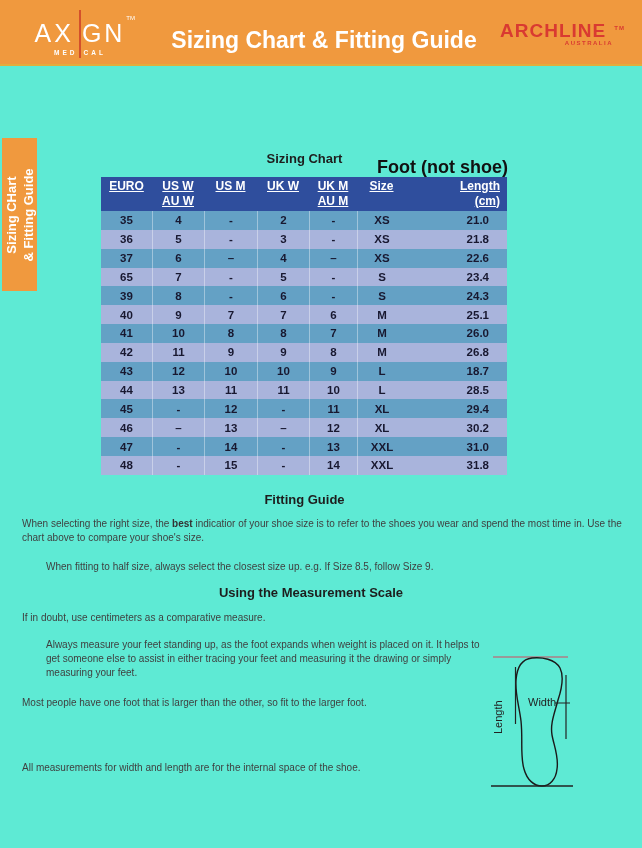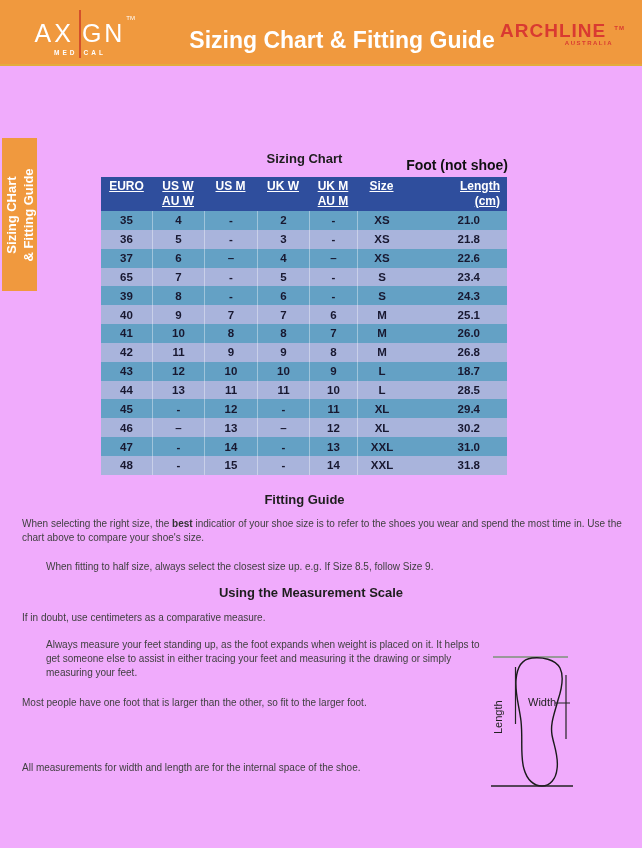--- a/index.html
+++ b/index.html
@@ -1,59 +1,59 @@
 <!DOCTYPE html>
 <html><head>
 <meta charset="utf-8">
 <style>
   * { margin:0; padding:0; box-sizing:border-box; }
   html,body { background:#fff; }
   .page {
-    position:relative; width:642px; height:848px; background:#f0abfc;
+    position:relative; width:642px; height:848px; background:#5eead4;
     font-family:"Liberation Sans", sans-serif; overflow:hidden;
   }
   
   .hdr {
     position:absolute; left:0; top:0; width:642px; height:66px;
     background:#F0993E; border-bottom:2px solid #E4AC3C;
   }
   .axign { position:absolute; left:28px; top:9px; width:104px; text-align:center; color:#fff; }
   .axign-main { display:flex; justify-content:center; gap:8px; font-size:25px; font-weight:400; letter-spacing:3px; line-height:30px; margin-top:9px; }
   .axign-line { position:absolute; left:50%; margin-left:-1px; top:1px; width:2px; height:48px; background:#D4502B; }
   .axign-sub { display:flex; justify-content:center; gap:6px; font-size:6.5px; font-weight:700; letter-spacing:3px; margin-top:1px; }
   .axign-tm { position:absolute; right:-3px; top:6px; font-size:6px; color:#fff; }
   .hdr-title {
     position:absolute; left:50%; top:27px; transform:translateX(-50%);
-    margin-left:21px; white-space:nowrap; color:#fff; font-size:23px; font-weight:700;
+    margin-left:3px; white-space:nowrap; color:#fff; font-size:23px; font-weight:700;
   }
   .archline { position:absolute; right:24px; top:21px; width:118px; color:#D93A31; }
   .arch-main { font-size:19px; font-weight:700; letter-spacing:1px; line-height:20px; position:relative; }
   .arch-tm { position:absolute; right:-7px; top:-3px; font-size:6px; }
   .arch-sub { text-align:right; padding-right:5px; font-size:6px; font-weight:700; letter-spacing:1.5px; margin-top:-1px; }
   
   .side-tab { position:absolute; left:2px; top:138px; width:35px; height:153px; background:#F0993E; }
   .side-tab-inner {
     position:absolute; left:50%; top:50%; width:153px;
     transform:translate(-50%,-50%) rotate(-90deg);
     text-align:center; color:#fff; font-size:13px; font-weight:700; line-height:16.5px; white-space:nowrap;
   }
   
   .tbl-title { position:absolute; left:102px; top:151px; width:405px; text-align:center; font-size:13px; font-weight:700; color:#1d1d1d; }
-  .tbl-note  { position:absolute; right:134px; top:157px; font-size:14px; font-weight:700; color:#111; white-space:nowrap; }
+  .tbl-note  { position:absolute; right:134px; top:157px; font-size:18px; font-weight:700; color:#111; white-space:nowrap; }
   .tbl { position:absolute; left:101px; top:177px; width:406px; }
   .grid7 { display:grid; grid-template-columns:51px 52px 53px 52px 48px 49px 101px; }
   .t-head { background:#2F4E9D; height:34px; }
   .h-cell { text-align:center; color:#fff; font-size:12px; font-weight:700; line-height:14.5px; padding-top:2px;text-decoration:underline; }
   .h-cell.c6 { text-align:right; padding-right:7px; }
   .t-row { height:18.857px; align-items:center; }
   .t-row:nth-child(odd)  { background:#64A1C5; }
   .t-row:nth-child(even) { background:#A9B4DC; }
   .t-cell { text-align:center; font-size:11.5px; font-weight:700; color:#181830; height:100%; display:flex; align-items:center; justify-content:center; }
   .t-row .t-cell:nth-child(n+2) { border-left:1px solid rgba(255,255,255,.38); }
-  .t-row .t-cell:nth-child(7) { border-left:none; justify-content:flex-end; padding-right:27px; }
+  .t-row .t-cell:nth-child(7) { border-left:none; justify-content:flex-end; padding-right:18px; }
   
   .h2 { position:absolute; left:0; width:622px; text-align:center; font-size:13px; font-weight:700; color:#1d1d1d; }
   .h2.fg { left:102px; width:405px; top:492px; }
   .h2.ms { top:585px; }
   .para { position:absolute; left:22px; font-size:10px; line-height:14px; color:#3f3f3f; }
   .p1 { top:517px; width:606px; }
   .p2 { top:560px; width:606px;margin-left:24px; }
   .p3 { top:611px; width:500px; }
   .p4 { top:638px; width:444px;margin-left:24px; }
   .p5 { top:696px; width:520px; }

